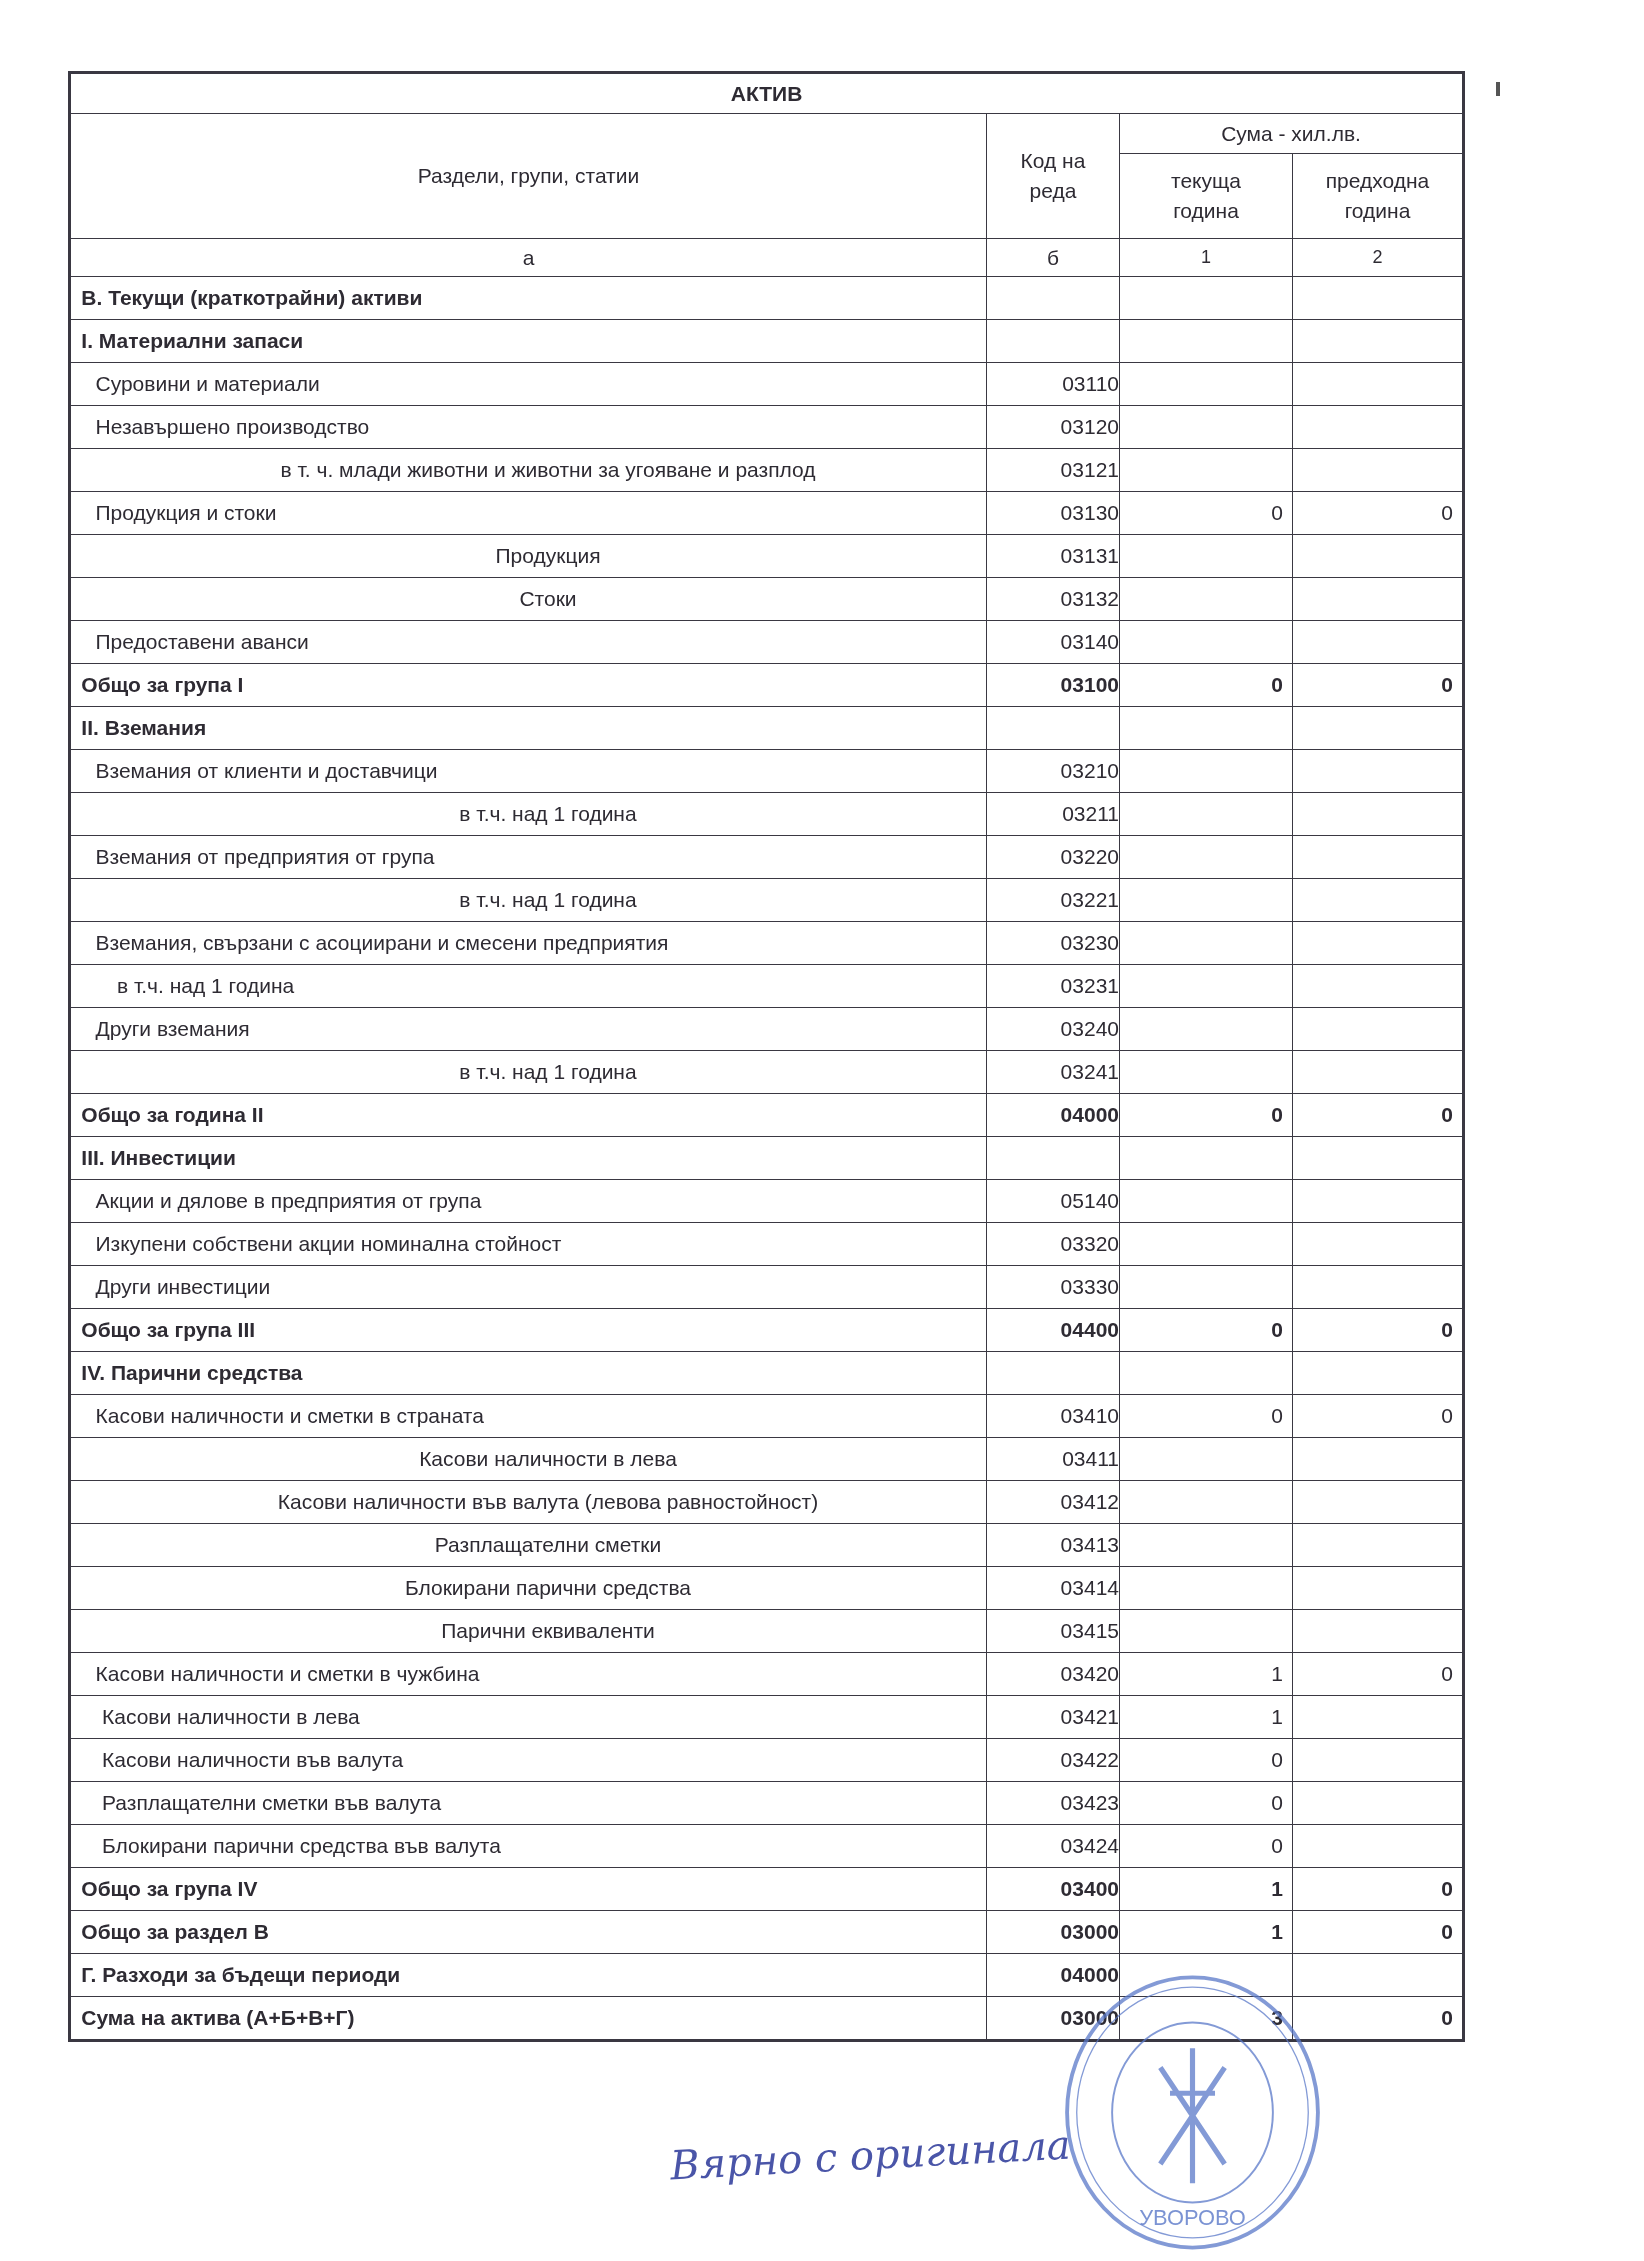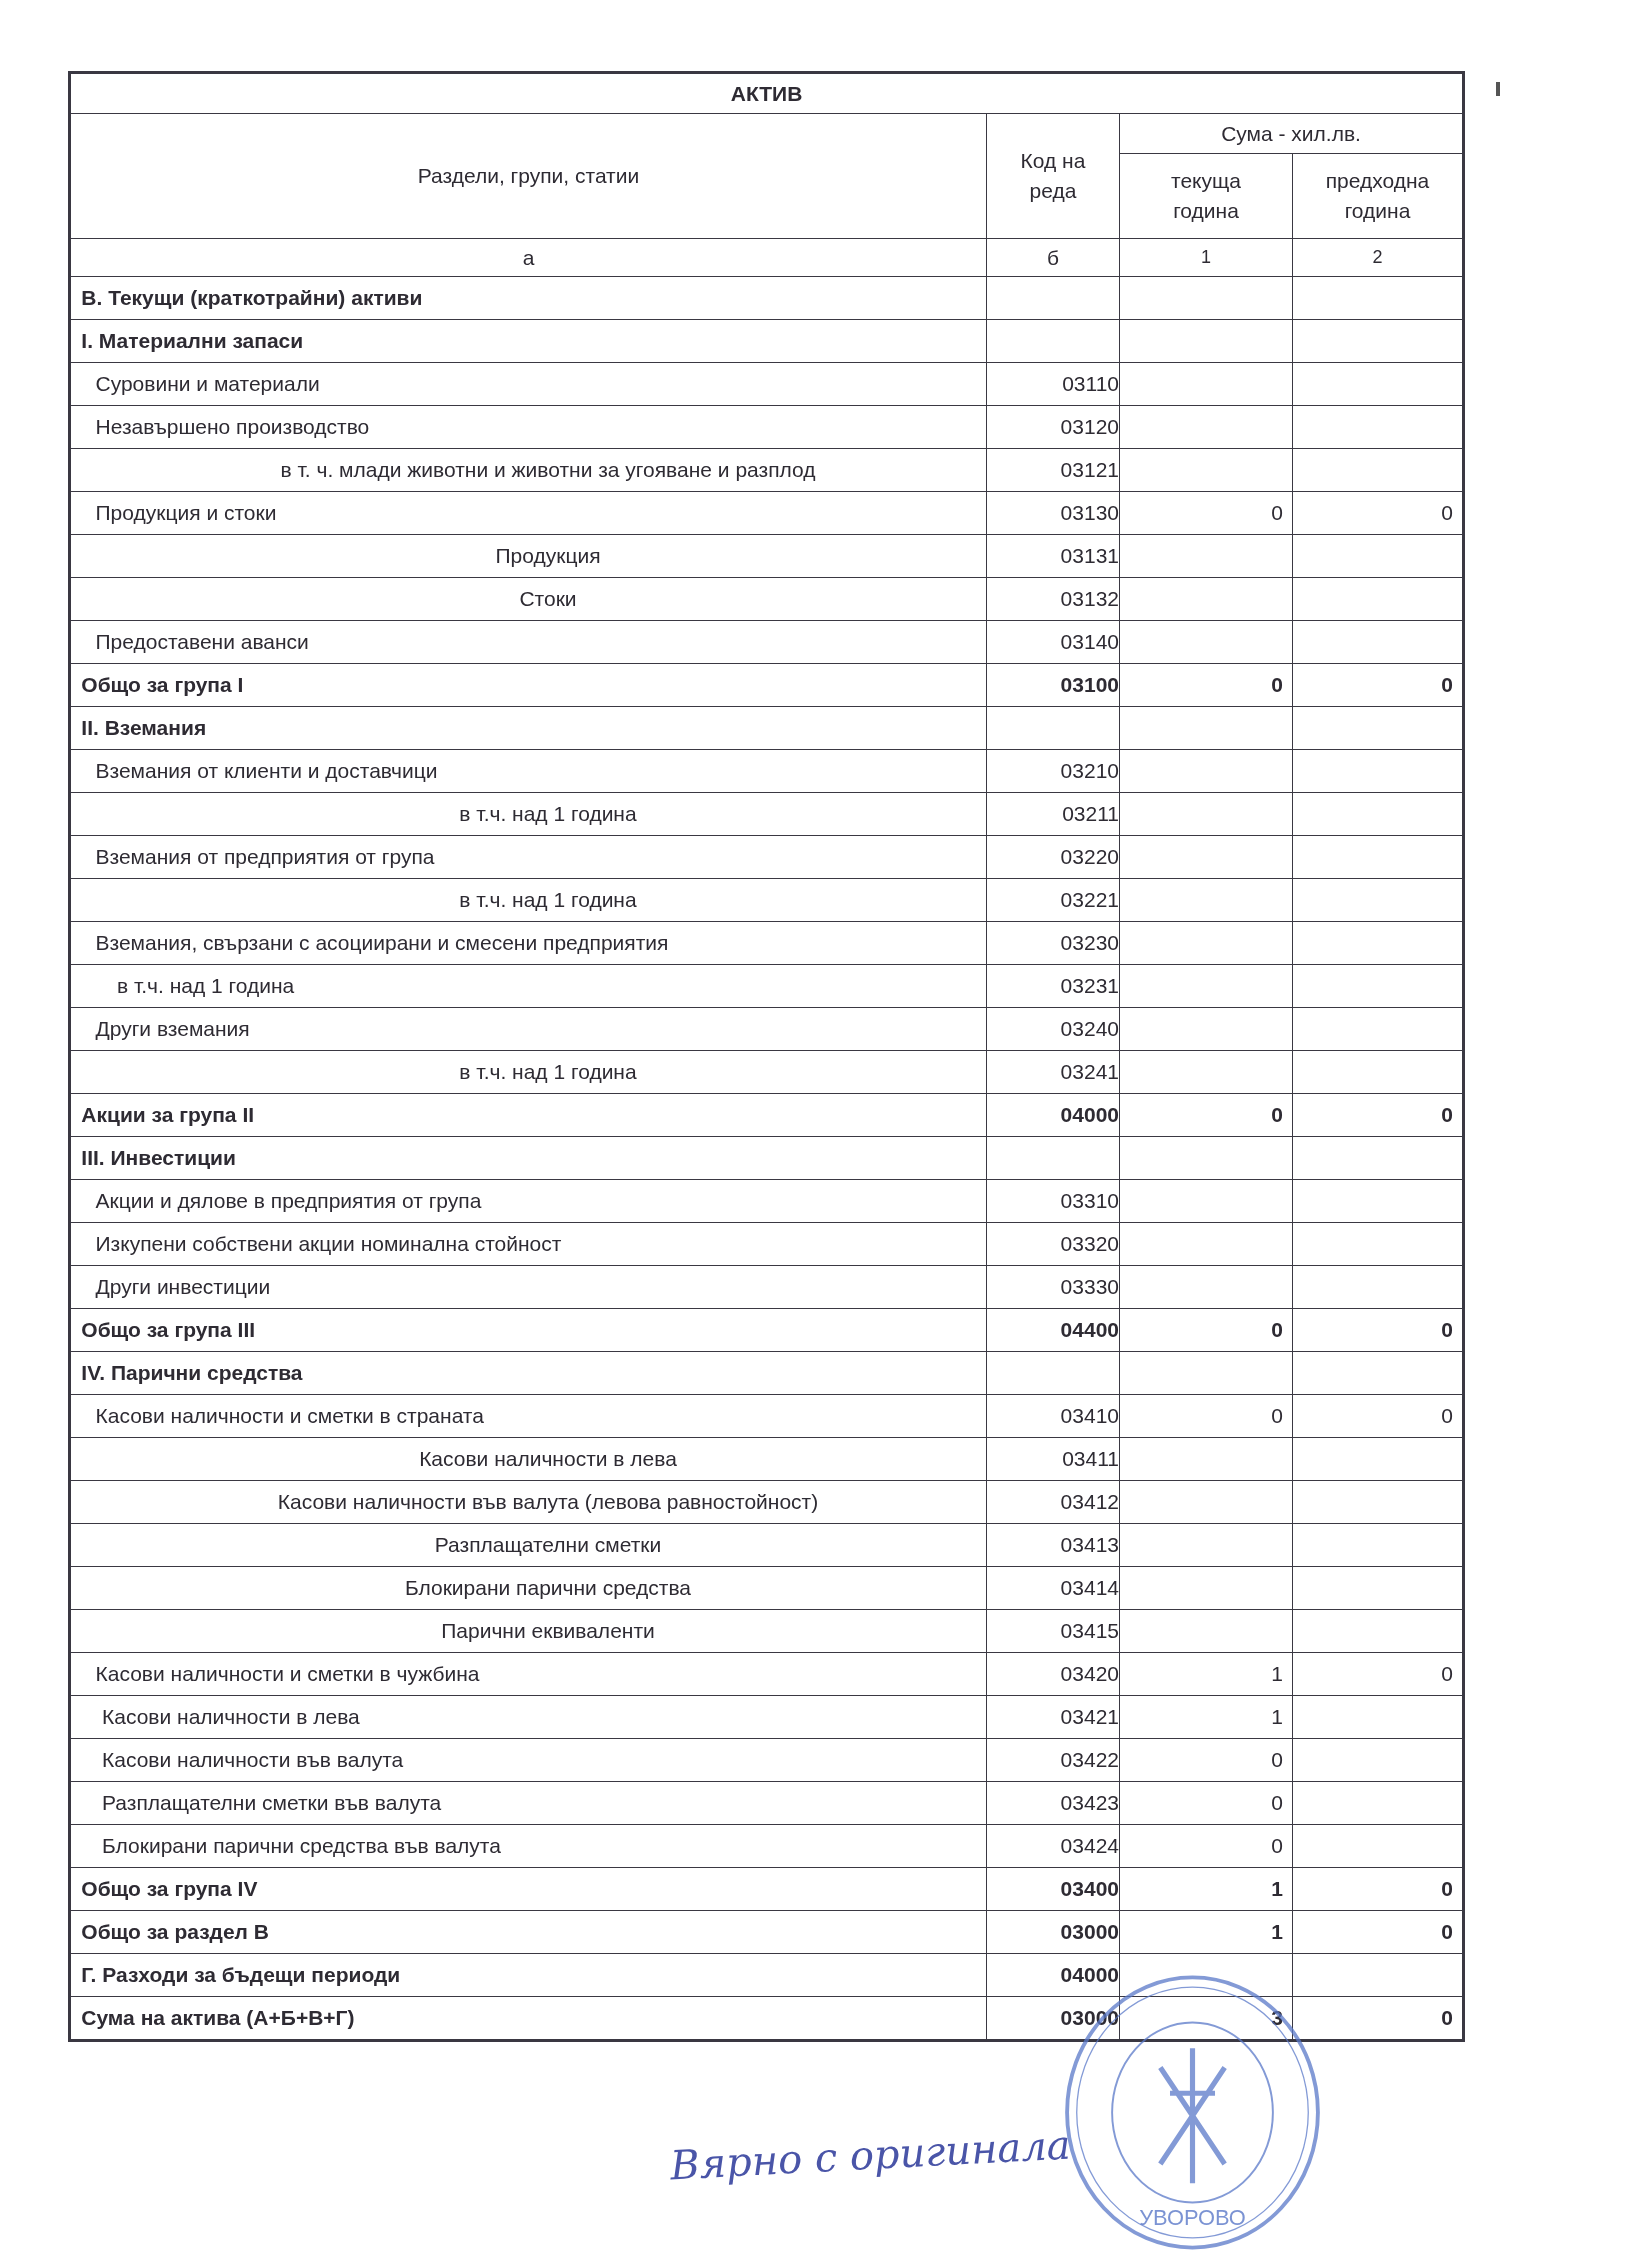--- a/index.html
+++ b/index.html
@@ -164,34 +164,34 @@
         <td class="num"></td>
         <td class="num"></td>
       </tr>
       <tr class="row">
         <td class="l2 lbl">в т.ч. над 1 година</td>
         <td class="code">03241</td>
         <td class="num"></td>
         <td class="num"></td>
       </tr>
       <tr class="row bold">
-        <td class="lbl lbl">Акции за група II</td>
+        <td class="lbl lbl">Общо за година II</td>
         <td class="code">04000</td>
         <td class="num">0</td>
         <td class="num">0</td>
       </tr>
       <tr class="row bold">
         <td class="lbl lbl">III.  Инвестиции</td>
         <td class="code"></td>
         <td class="num"></td>
         <td class="num"></td>
       </tr>
       <tr class="row">
         <td class="l1 lbl">Акции и дялове в предприятия от група</td>
-        <td class="code">03310</td>
+        <td class="code">05140</td>
         <td class="num"></td>
         <td class="num"></td>
       </tr>
       <tr class="row">
         <td class="l1 lbl">Изкупени собствени акции номинална стойност</td>
         <td class="code">03320</td>
         <td class="num"></td>
         <td class="num"></td>
       </tr>
       <tr class="row">

